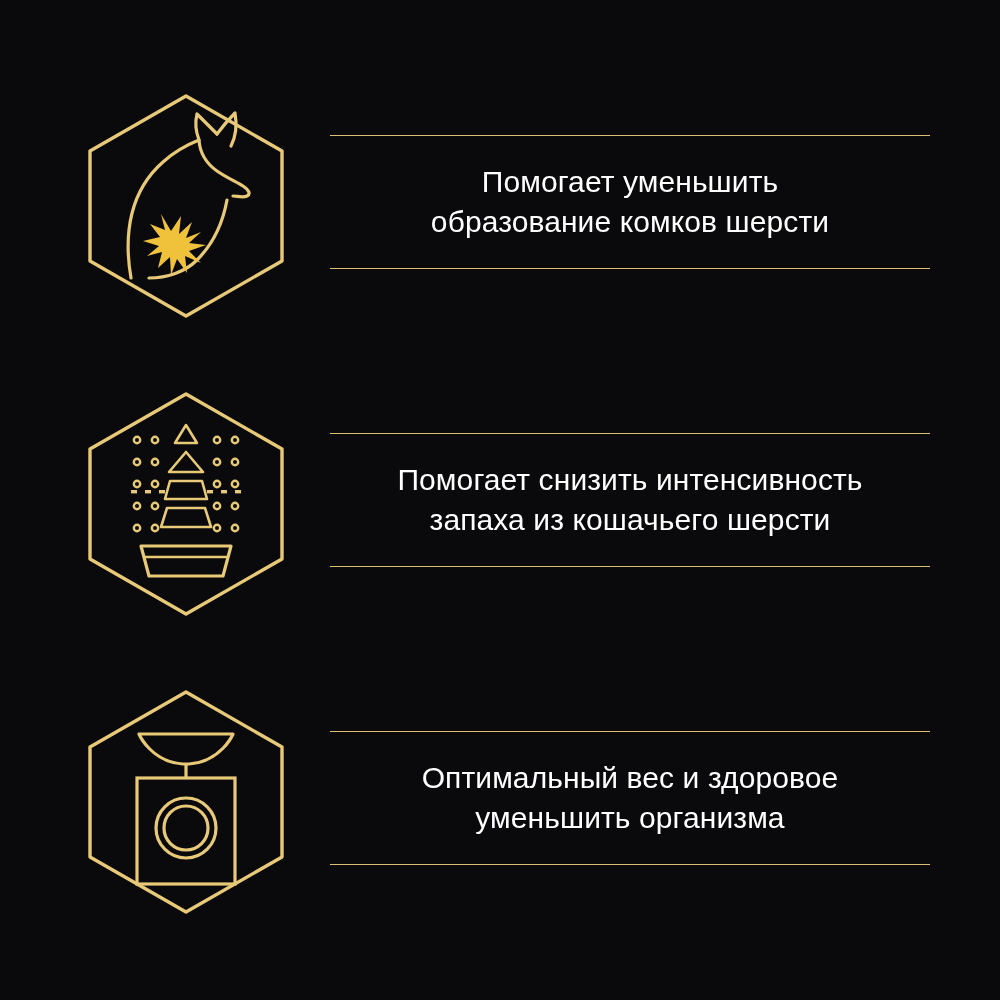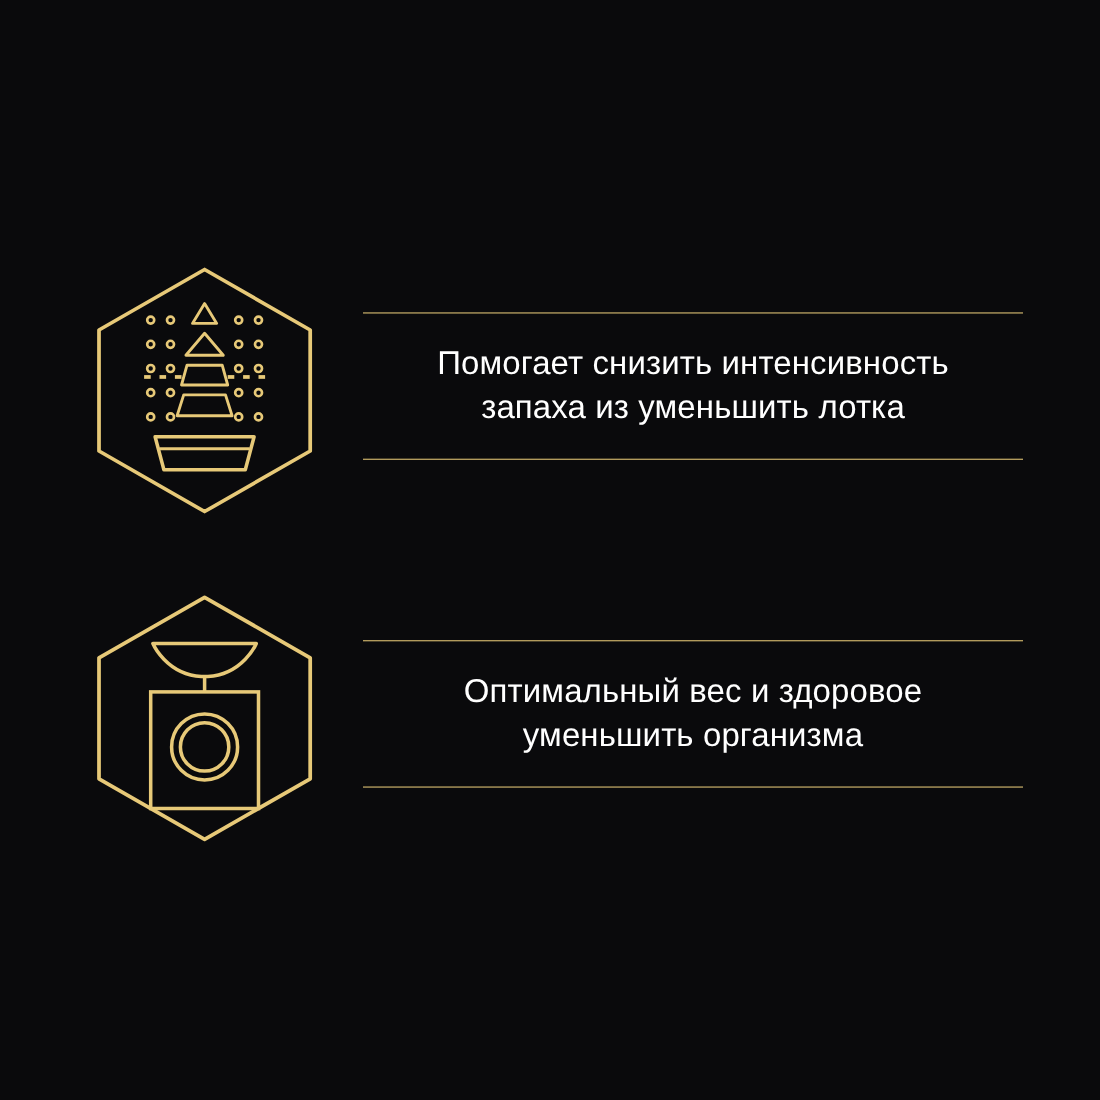--- a/index.html
+++ b/index.html
@@ -72,20 +72,40 @@
     letter-spacing: 0.1px;
     white-space: pre-line;
   }
 </style>
 </head>
 <body>
 
 <div class="canvas">
   <div class="feature-list">
 
+    <div class="feature-row">
+      <div class="icon-cell">
+        <svg width="230" height="240" viewBox="0 0 230 240" fill="none">
+          <polygon points="115,14 211,69 211,179 115,234 19,179 19,69" stroke="#e7c978" stroke-width="3.4" fill="none" stroke-linejoin="round"></polygon>
+          <path d="M60 196 C52 150 60 108 92 80 C104 69 118 62 128 58 L128 58 C129 72 136 82 146 89 C156 96 166 100 172 104 C178 108 180 112 176 114 C172 116 166 114 162 114" stroke="#e7c978" stroke-width="3.2" fill="none" stroke-linecap="round" stroke-linejoin="round"></path>
+          <path d="M128 58 C125 50 124 40 126 32 C133 39 140 46 146 52" stroke="#e7c978" stroke-width="3.2" fill="none" stroke-linecap="round" stroke-linejoin="round"></path>
+          <path d="M146 52 C152 44 158 37 164 31 C166 42 165 54 160 64" stroke="#e7c978" stroke-width="3.2" fill="none" stroke-linecap="round" stroke-linejoin="round"></path>
+          <path d="M156 118 C152 140 142 162 126 178 C114 190 96 196 78 196" stroke="#e7c978" stroke-width="3.2" fill="none" stroke-linecap="round"></path>
+          <g fill="#f0c23c">
+            <polygon points="100,149 110,134 108,152 121,140 115,156 130,150 118,161 135,163 118,169 130,181 114,174 116,191 106,177 100,193 99,175 87,186 91,170 76,174 88,164 72,159 89,155 79,142 94,148 90,132"></polygon>
+          </g>
+        </svg>
+      </div>
+      <div class="text-cell">
+        <div class="rule"></div>
+        <div class="feature-text">Помогает уменьшить
+образование комков шерсти</div>
+        <div class="rule"></div>
+      </div>
+    </div>
 
     <div class="feature-row">
       <div class="icon-cell">
         <svg width="230" height="240" viewBox="0 0 230 240" fill="none">
           <polygon points="115,14 211,69 211,179 115,234 19,179 19,69" stroke="#e7c978" stroke-width="3.4" fill="none" stroke-linejoin="round"></polygon>
           <polygon points="115,45 126,63 104,63" stroke="#e7c978" stroke-width="2.6" fill="none" stroke-linejoin="round"></polygon>
           <polygon points="115,72 132,92 98,92" stroke="#e7c978" stroke-width="2.6" fill="none" stroke-linejoin="round"></polygon>
           <polygon points="99,101 131,101 136,119 94,119" stroke="#e7c978" stroke-width="2.6" fill="none" stroke-linejoin="round"></polygon>
           <polygon points="96,128 134,128 140,147 90,147" stroke="#e7c978" stroke-width="2.6" fill="none" stroke-linejoin="round"></polygon>
           <path d="M70 166 L160 166 L152 196 L78 196 Z" stroke="#e7c978" stroke-width="3.2" fill="none" stroke-linejoin="round"></path>
@@ -118,21 +138,21 @@
             <rect x="88" y="110" width="6" height="3.4"></rect>
               <rect x="136" y="110" width="6" height="3.4"></rect>
             <rect x="150" y="110" width="6" height="3.4"></rect>
               <rect x="164" y="110" width="6" height="3.4"></rect>
           </g>
         </svg>
       </div>
       <div class="text-cell">
         <div class="rule"></div>
         <div class="feature-text">Помогает снизить интенсивность
-запаха из уменьшить лотка</div>
+запаха из кошачьего шерсти</div>
         <div class="rule"></div>
       </div>
     </div>
 
     <div class="feature-row">
       <div class="icon-cell">
         <svg width="230" height="240" viewBox="0 0 230 240" fill="none">
           <polygon points="115,14 211,69 211,179 115,234 19,179 19,69" stroke="#e7c978" stroke-width="3.4" fill="none" stroke-linejoin="round"></polygon>
           <path d="M68 56 L162 56 C162 56 150 84 118 86 L112 86 C80 84 68 56 68 56 Z" stroke="#e7c978" stroke-width="3.2" fill="none" stroke-linejoin="round"></path>
           <path d="M115 86 L115 100" stroke="#e7c978" stroke-width="3.2"></path>

